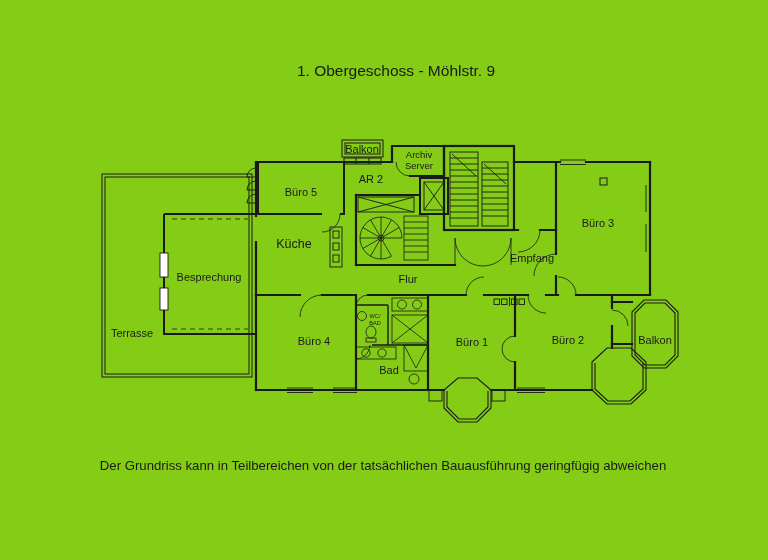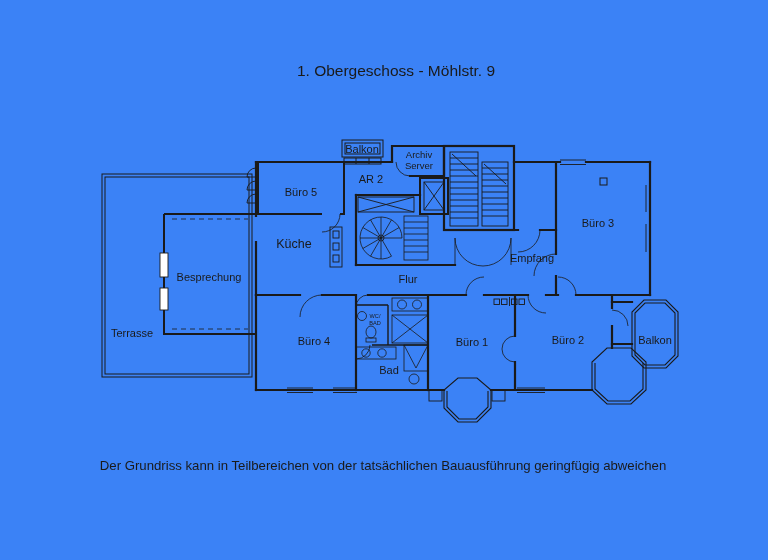--- a/index.html
+++ b/index.html
@@ -1,16 +1,16 @@
 <!DOCTYPE html>
 <html><head>
 <meta charset="utf-8">
 <style>
   html,body{margin:0;padding:0;background:#fff;}
-  #page{position:relative;width:768px;height:560px;background:#3b82f6;overflow:hidden;
+  #page{position:relative;width:768px;height:560px;background:#84cc16;overflow:hidden;
         font-family:"Liberation Sans",sans-serif;}
   svg{position:absolute;left:0;top:0;}
   text{font-family:"Liberation Sans",sans-serif;fill:#1a1a1a;}
   .t-title{font-size:15.5px;}
   .t-disc{font-size:13.2px;}
   .t-room{font-size:11px;}
   .t-big{font-size:12.5px;}
   .t-sm{font-size:9.5px;}
   .t-tiny{font-size:5.6px;}
 </style>

